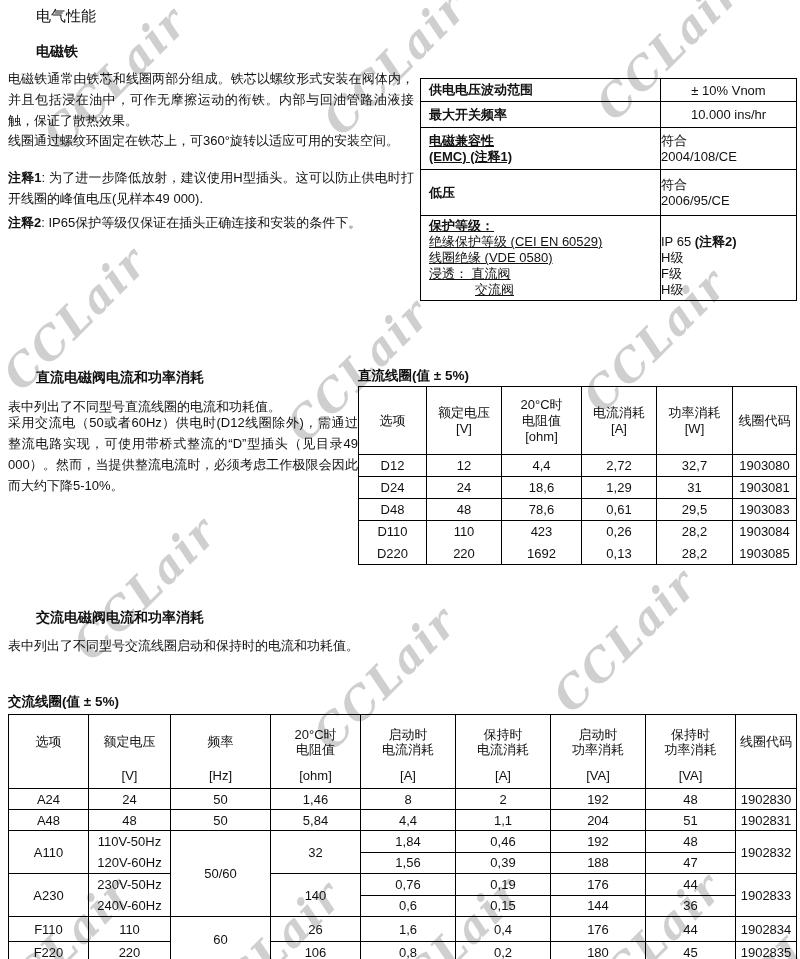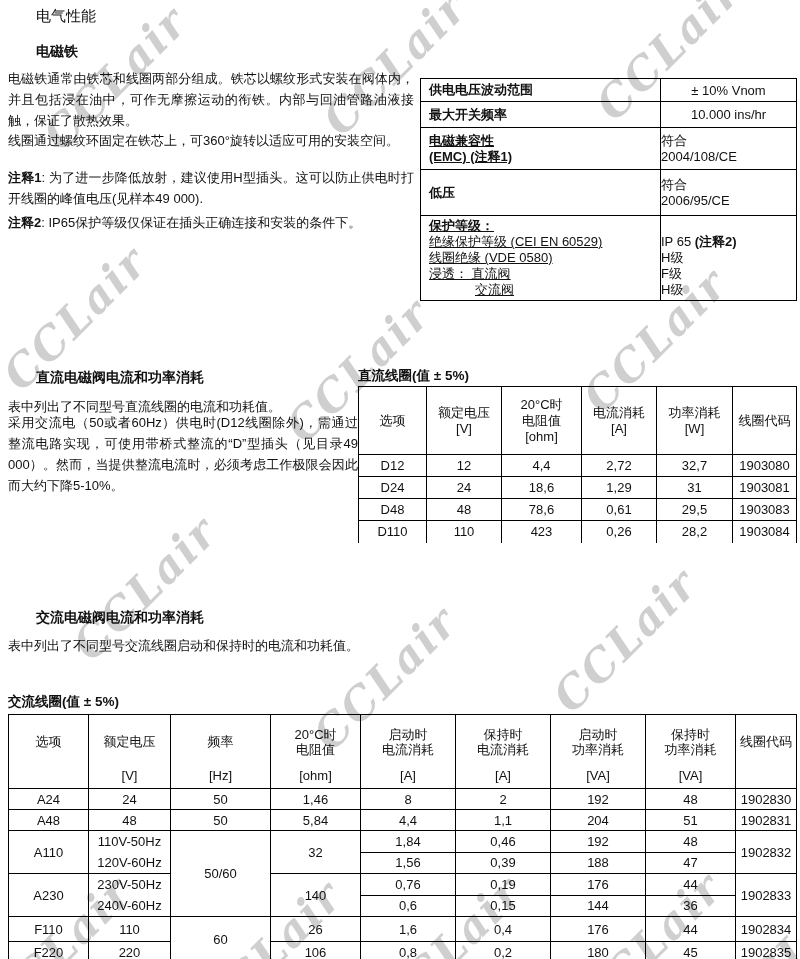--- a/index.html
+++ b/index.html
@@ -184,20 +184,28 @@
       <td>1903083</td>
     </tr>
     <tr style="height:22px">
       <td class="opt nb">D110</td>
       <td class="nb">110</td>
       <td class="nb">423</td>
       <td class="nb">0,26</td>
       <td class="nb">28,2</td>
       <td class="nb">1903084</td>
     </tr>
+    <tr style="height:22px">
+      <td class="opt nt">D220</td>
+      <td class="nt">220</td>
+      <td class="nt">1692</td>
+      <td class="nt">0,13</td>
+      <td class="nt">28,2</td>
+      <td class="nt">1903085</td>
+    </tr>
   </tbody>
     </table>
 
   <div class="abs h2" style="left:36px;top:609px">交流电磁阀电流和功率消耗</div>
   <div class="abs para" style="left:8px;top:635px;width:520px">表中列出了不同型号交流线圈启动和保持时的电流和功耗值。</div>
   <div class="abs ttitle" style="left:8px;top:693px">交流线圈(值 ± 5%)</div>
 
   <table class="tbl ac">
     <colgroup>
         <col style="width:80px">

